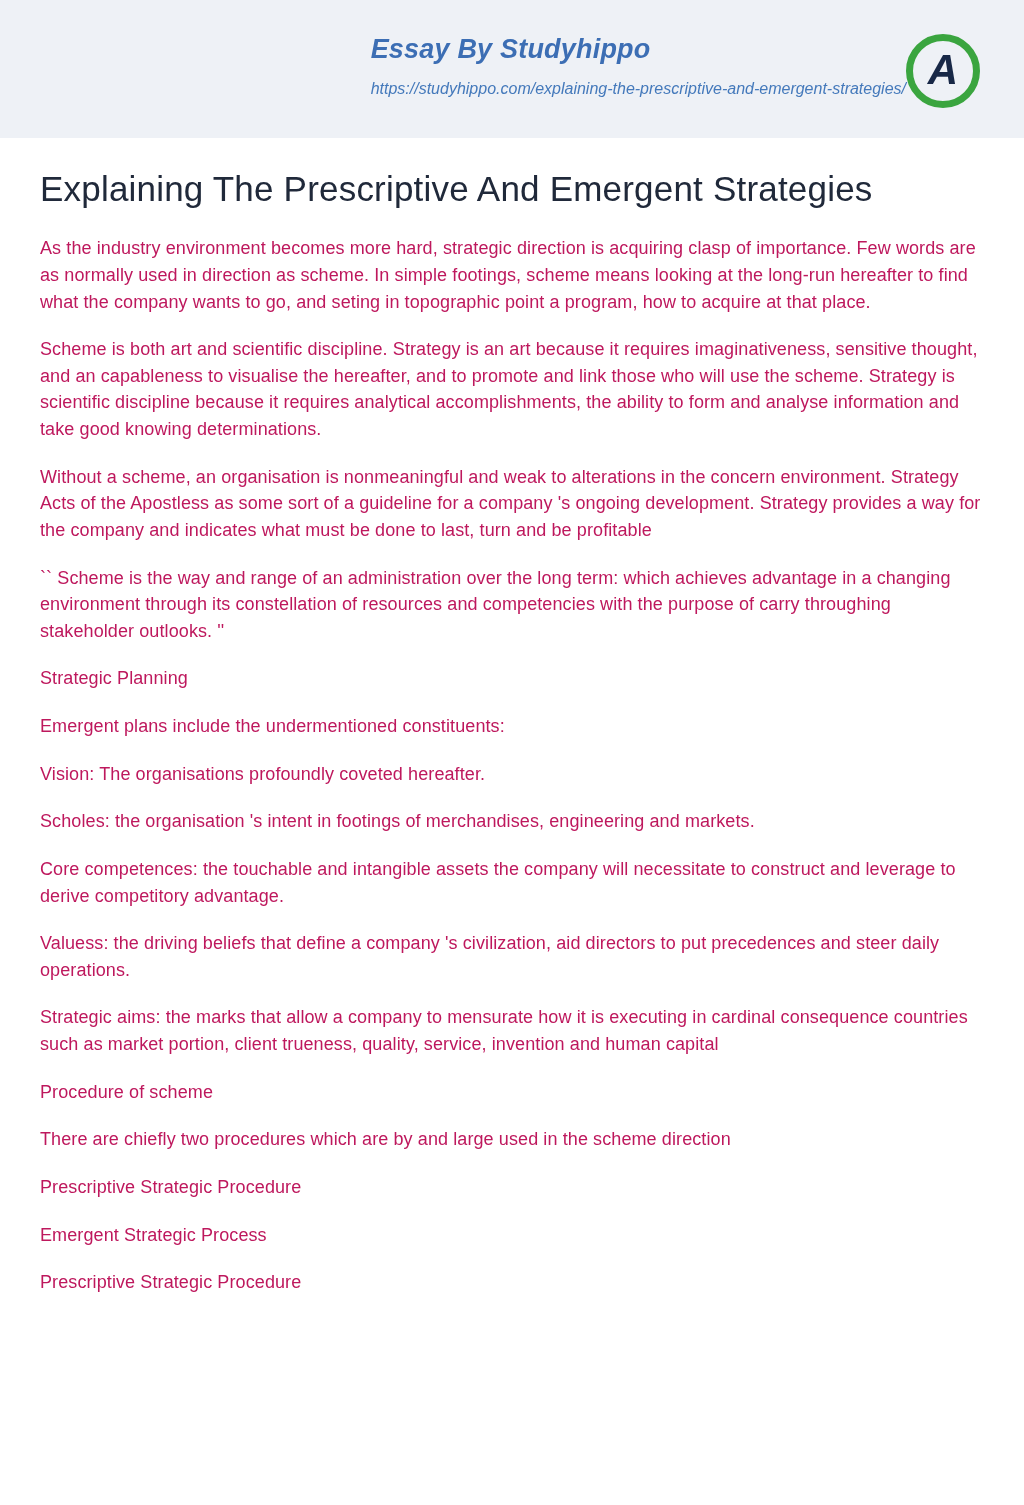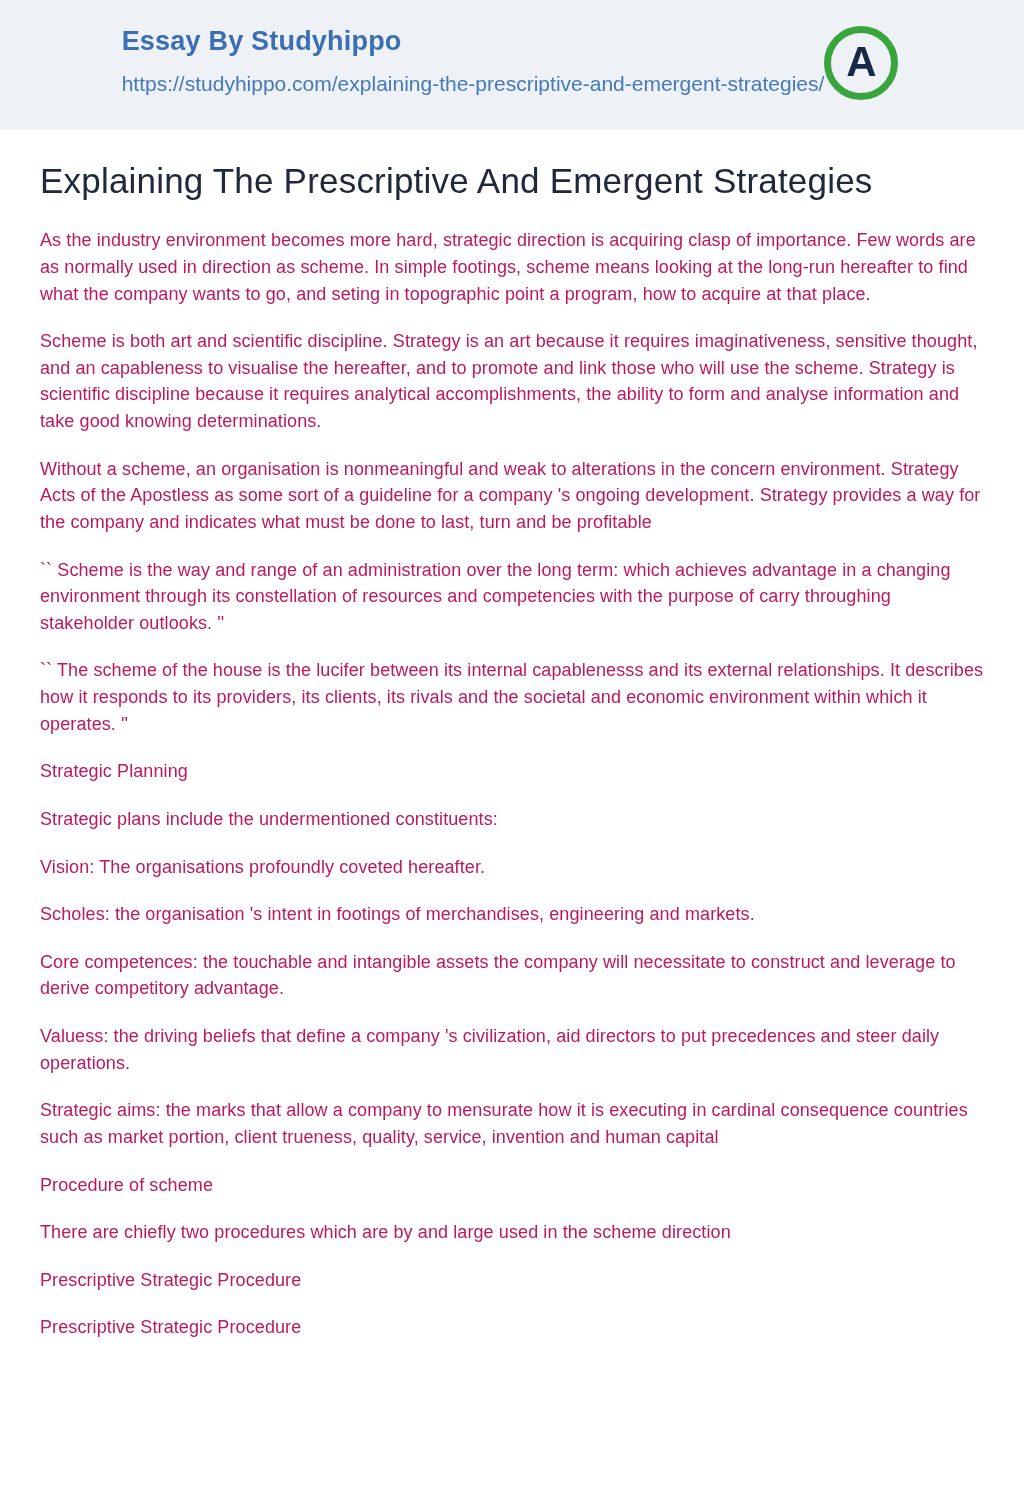--- a/index.html
+++ b/index.html
@@ -13,37 +13,38 @@
     min-height: 1505px;
     margin: 0 auto;
     font-family: "Liberation Sans", "DejaVu Sans", sans-serif;
     color: #3a4049;
     overflow-x: hidden;
   }
 
   
   .site-header {
     background: #eef1f6;
-    padding: 26px 40px 30px 40px;
+    padding: 34px 40px 30px 40px;
     display: flex;
     align-items: flex-start;
-    justify-content: center;
+    justify-content: flex-end;
+    font-style: italic;
   }
 
   .site-title {
     color: #3c6eb4;
     font-size: 27px;
     font-weight: 600;
     letter-spacing: 0.2px;
     margin-bottom: 15px;
   }
 
   .site-url {
     color: #4479bb;
-    font-size: 21px;
+    font-size: 16px;
     text-decoration: none;
     display: inline-block;
     cursor: pointer;
   }
 
   .logo {
     width: 74px;
     height: 74px;
     border: 7px solid #3aa53f;
     border-radius: 50%;
@@ -100,26 +101,26 @@
   </div>
 </header>
 
 <main class="content">
   <h2 class="article-title">Explaining The Prescriptive And Emergent Strategies</h2>
   <div class="article-body" id="paragraphs">
       <p>As the industry environment becomes more hard, strategic direction is acquiring clasp of importance. Few words are as normally used in direction as scheme. In simple footings, scheme means looking at the long-run hereafter to find what the company wants to go, and seting in topographic point a program, how to acquire at that place.</p>
       <p>Scheme is both art and scientific discipline. Strategy is an art because it requires imaginativeness, sensitive thought, and an capableness to visualise the hereafter, and to promote and link those who will use the scheme. Strategy is scientific discipline because it requires analytical accomplishments, the ability to form and analyse information and take good knowing determinations.</p>
       <p>Without a scheme, an organisation is nonmeaningful and weak to alterations in the concern environment. Strategy Acts of the Apostless as some sort of a guideline for a company 's ongoing development. Strategy provides a way for the company and indicates what must be done to last, turn and be profitable</p>
       <p>`` Scheme is the way and range of an administration over the long term: which achieves advantage in a changing environment through its constellation of resources and competencies with the purpose of carry throughing stakeholder outlooks. ''</p>
-      <p>`` The scheme of the house is the lucifer between its internal capablenesss and its external relationships. It describes how it responds to its providers, its clients, its rivals and the societal and economic environment within which it operates. ''</p>
       <p>Strategic Planning</p>
-      <p>Strategic plans include the undermentioned constituents:</p>
+      <p>Emergent plans include the undermentioned constituents:</p>
       <p>Vision: The organisations profoundly coveted hereafter.</p>
       <p>Scholes: the organisation 's intent in footings of merchandises, engineering and markets.</p>
       <p>Core competences: the touchable and intangible assets the company will necessitate to construct and leverage to derive competitory advantage.</p>
       <p>Valuess: the driving beliefs that define a company 's civilization, aid directors to put precedences and steer daily operations.</p>
       <p>Strategic aims: the marks that allow a company to mensurate how it is executing in cardinal consequence countries such as market portion, client trueness, quality, service, invention and human capital</p>
       <p>Procedure of scheme</p>
       <p>There are chiefly two procedures which are by and large used in the scheme direction</p>
       <p>Prescriptive Strategic Procedure</p>
+      <p>Emergent Strategic Process</p>
       <p>Prescriptive Strategic Procedure</p>
     </div>
 </main>
 
 </body></html>

